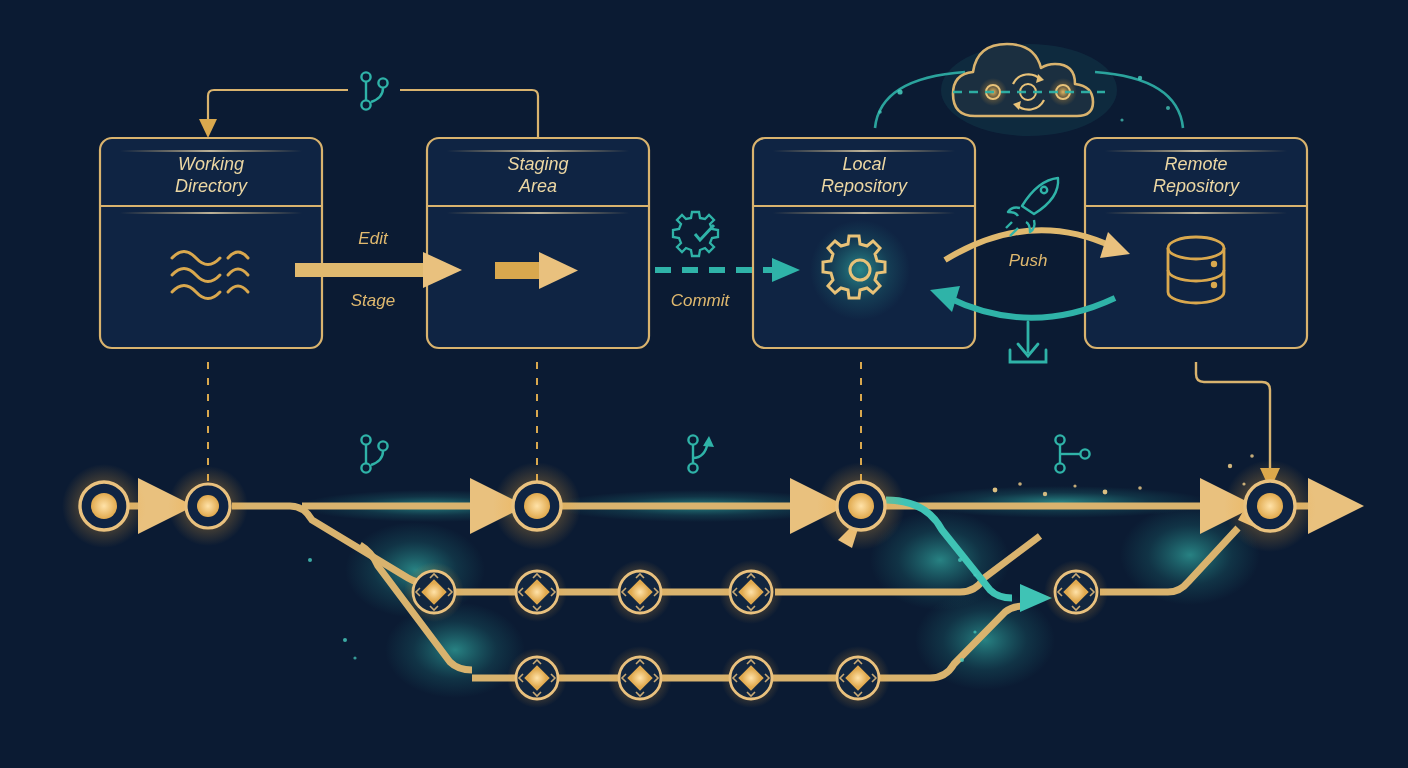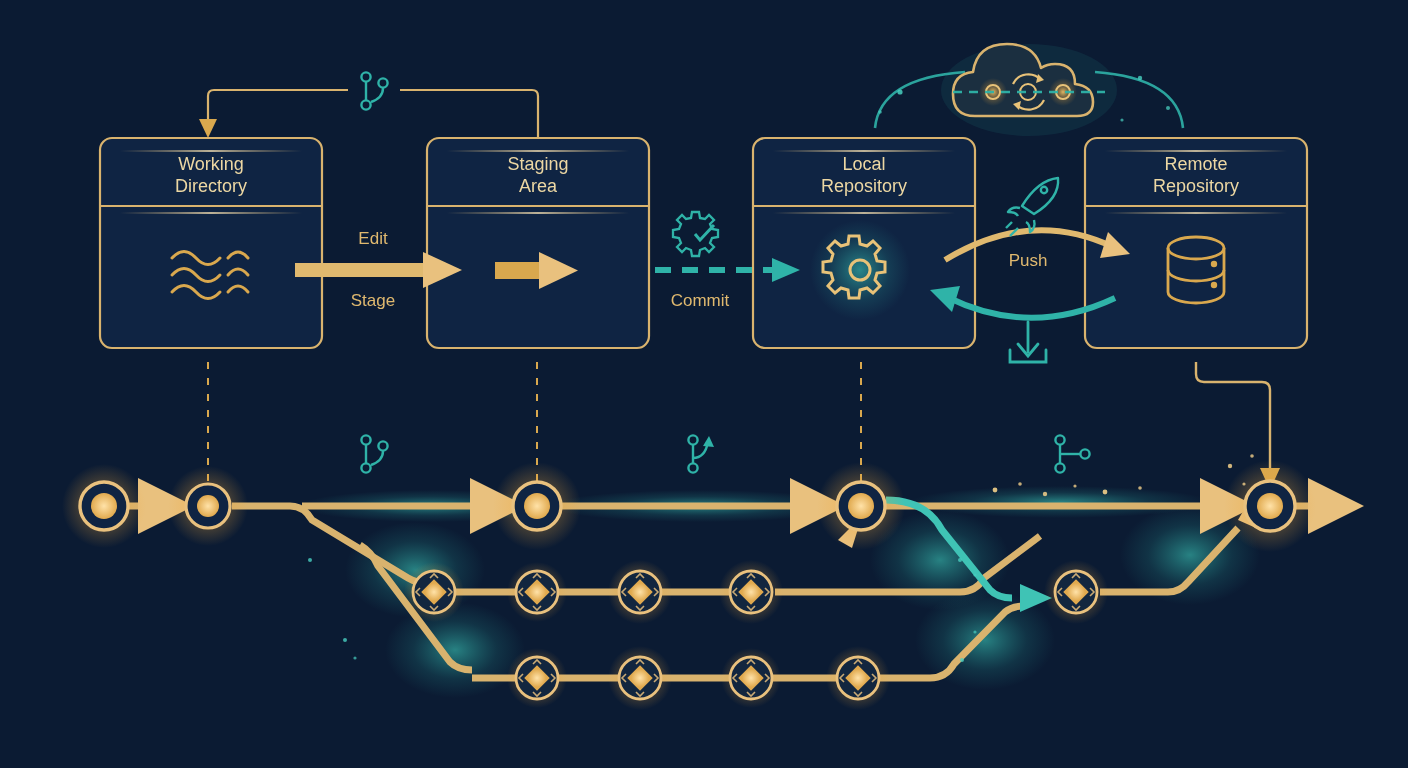--- a/index.html
+++ b/index.html
@@ -1,21 +1,21 @@
 <!DOCTYPE html>
 <html><head>
 <meta charset="utf-8">
 <style>
   html,body{margin:0;padding:0;background:#0b1b33;}
   body{
     width:1408px;height:768px;overflow:hidden;
     font-family:"Liberation Sans","DejaVu Sans",sans-serif;
     position:relative;
   }
-  #stage{position:absolute;inset:0;width:1408px;height:608px;}
+  #stage{position:absolute;inset:0;width:1408px;height:608px;font-style:italic;}
   svg{position:absolute;top:0;left:0;width:1408px;height:768px;display:block;}
   .boxtitle{font-size:18px;fill:#ecd7a3;text-anchor:middle;}
   .flowlbl{font-size:17px;fill:#e0b96f;text-anchor:middle;}
 </style>
 </head>
 <body>
 
 <div id="stage">
 <svg viewBox="0 0 1408 768" xmlns="http://www.w3.org/2000/svg">
   <defs>

